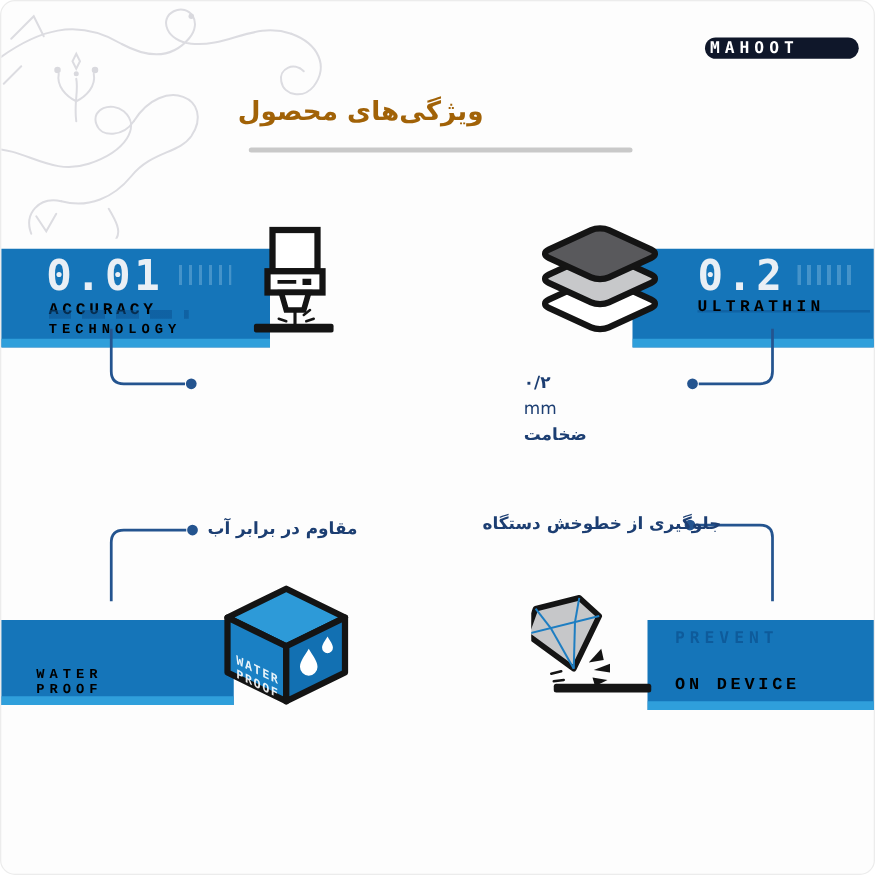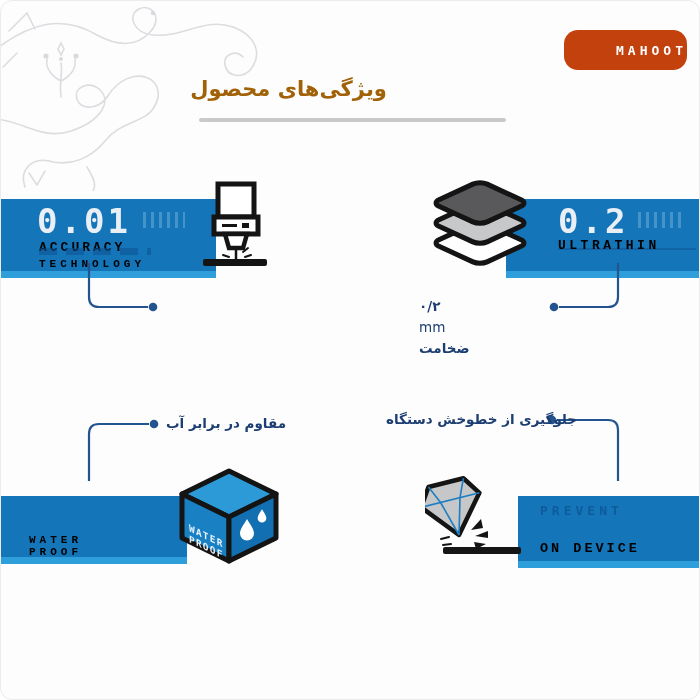--- a/index.html
+++ b/index.html
@@ -4,22 +4,22 @@
 <style>
   html,body{margin:0;padding:0;background:#ffffff;}
   .canvas{
     position:relative;width:700px;height:700px;overflow:hidden;
     background:#fdfdfd;border:1px solid #ececec;border-radius:12px;box-sizing:border-box;
     font-family:"Liberation Sans",sans-serif;
   }
   .abs{position:absolute;}
   
   .badge{
-    left:563px;top:29px;width:123px;height:40px;background:#c2410c;border-radius:14px;
-    display:flex;align-items:center;justify-content:flex-end;
+    left:563px;top:29px;width:123px;height:17px;background:#0f172a;border-radius:14px;
+    display:flex;align-items:center;justify-content:flex-start;
   }
   .badge span{
     color:#ffffff;font-weight:bold;font-size:13px;letter-spacing:4px;
     font-family:"DejaVu Sans Mono",monospace;padding-left:4px;
   }
   .title{
     left:0;top:76px;width:575px;text-align:center;
     color:#a16207;font-size:21px;font-weight:bold;direction:rtl;
     font-family:"DejaVu Sans",sans-serif;
   }

